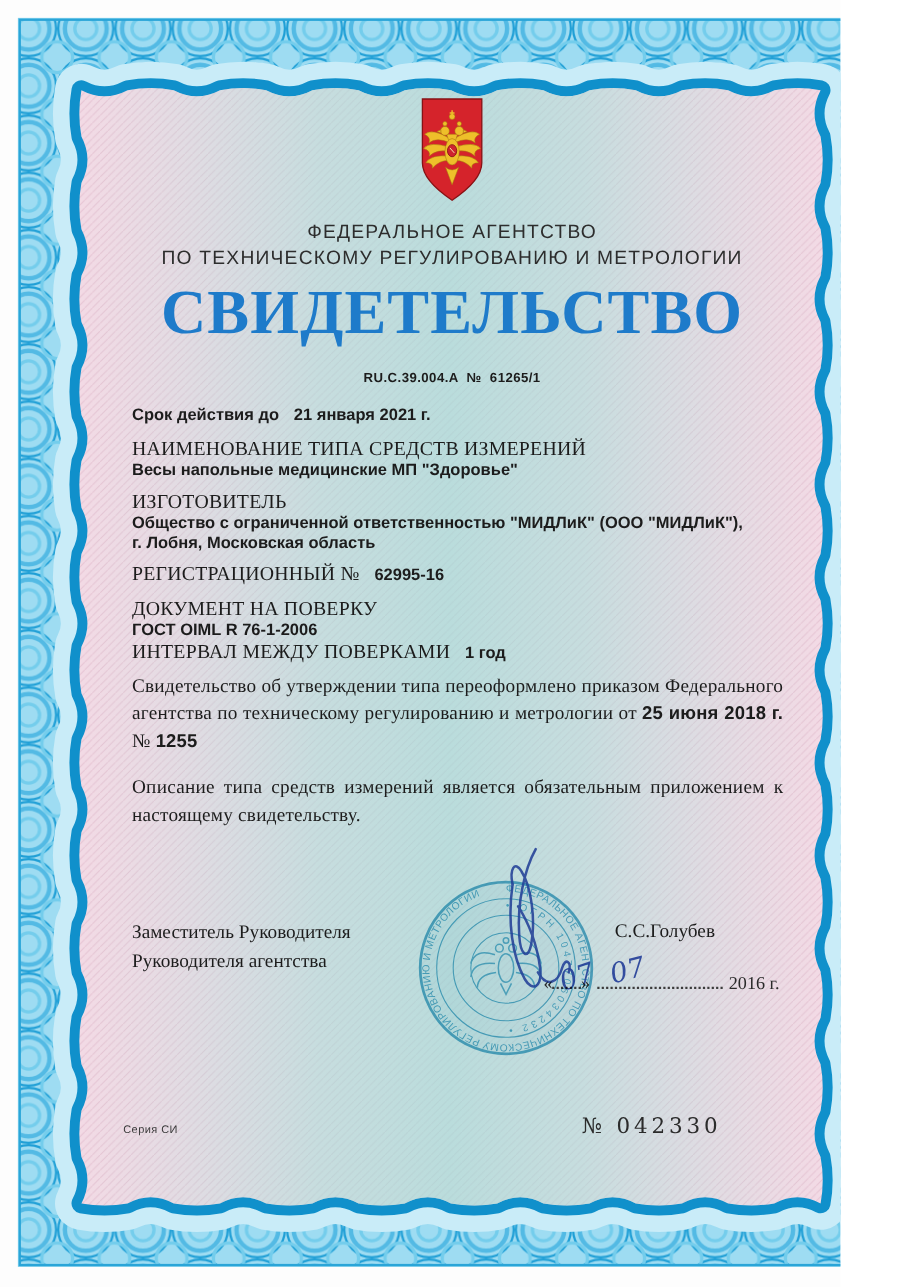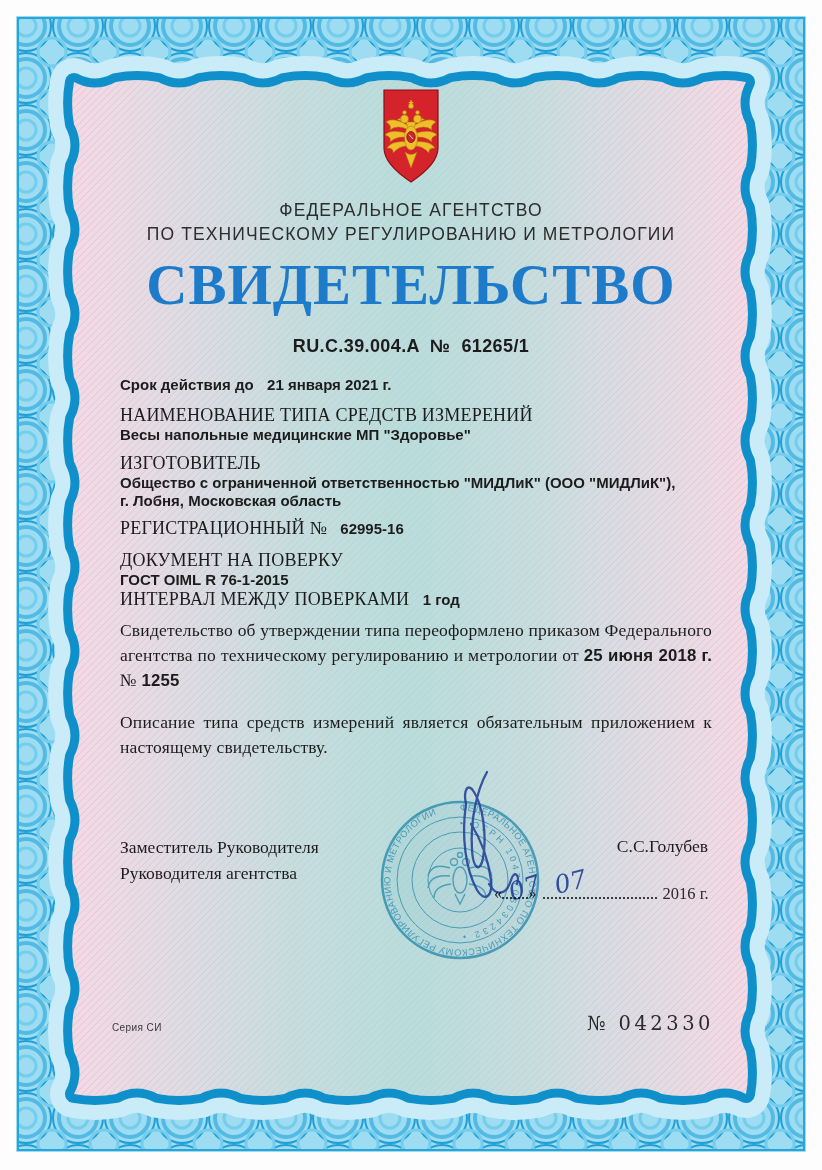--- a/index.html
+++ b/index.html
@@ -1,27 +1,27 @@
 <!DOCTYPE html>
 <html><head>
 <meta charset="utf-8">
 <style>
   html,body{margin:0;padding:0;background:#ffffff;}
-  .page{position:relative;width:822px;height:1170px;overflow:hidden;background:#fdfdfd;
+  .page{position:relative;width:764px;height:1170px;overflow:hidden;background:#fdfdfd;
         font-family:"Liberation Sans",sans-serif;color:#1c1c1c;text-decoration:underline;}
   .bg-svg{position:absolute;left:0;top:0;z-index:0;}
   .overlay-svg{position:absolute;left:0;top:0;z-index:5;pointer-events:none;mix-blend-mode:multiply;}
   .content{position:absolute;left:100px;top:88px;width:622px;z-index:2;}
   .crest{display:block;margin:0 auto;}
   .agency{margin-top:12px;text-align:center;font-size:17.5px;letter-spacing:1.1px;
           line-height:1.38;color:#2d2d2d;}
   .title{margin-top:7px;text-align:center;font-family:"Liberation Serif",serif;font-weight:bold;
          font-size:57px;letter-spacing:1px;color:#1e7bca;line-height:1.12;}
   .subtitle{margin-top:4px;text-align:center;font-size:18.5px;letter-spacing:1px;color:#1f1f1f;}
-  .docnum{margin-top:19px;text-align:center;font-size:18px;font-weight:bold;letter-spacing:.4px;}
+  .docnum{margin-top:19px;text-align:center;font-size:12px;font-weight:bold;letter-spacing:.4px;}
   .body{padding:0 10px 0 20px;}
   .lbl{font-family:"Liberation Serif",serif;font-size:18px;line-height:1.18;letter-spacing:.2px;}
   .val{font-weight:bold;font-size:15px;line-height:1.18;}
   .inline-gap{margin-left:9px;}
   .f-validity{margin-top:19px;}
   .f-type{margin-top:11px;}
   .f-manu{margin-top:9px;}
   .f-reg{margin-top:8px;}
   .f-doc{margin-top:11px;}
   .f-int{}
@@ -139,21 +139,21 @@
         <div class="val">г. Лобня, Московская область</div>
       </div>
 
       <div class="f-reg">
         <span class="lbl">РЕГИСТРАЦИОННЫЙ №</span>
         <span class="val inline-gap">62995-16</span>
       </div>
 
       <div class="f-doc">
         <div class="lbl">ДОКУМЕНТ НА ПОВЕРКУ</div>
-        <div class="val">ГОСТ OIML R 76-1-2015</div>
+        <div class="val">ГОСТ OIML R 76-1-2006</div>
       </div>
 
       <div class="f-int">
         <span class="lbl">ИНТЕРВАЛ МЕЖДУ ПОВЕРКАМИ</span>
         <span class="val inline-gap">1 год</span>
       </div>
 
       <p class="para p-reissue"><span>Свидетельство об утверждении типа переоформлено приказом Федерального агентства по техническому регулированию и метрологии от </span><b>25 июня 2018 г.</b><span> № </span><b>1255</b></p>
 
       <p class="para p-annex">Описание типа средств измерений является обязательным приложением к настоящему свидетельству.</p>

